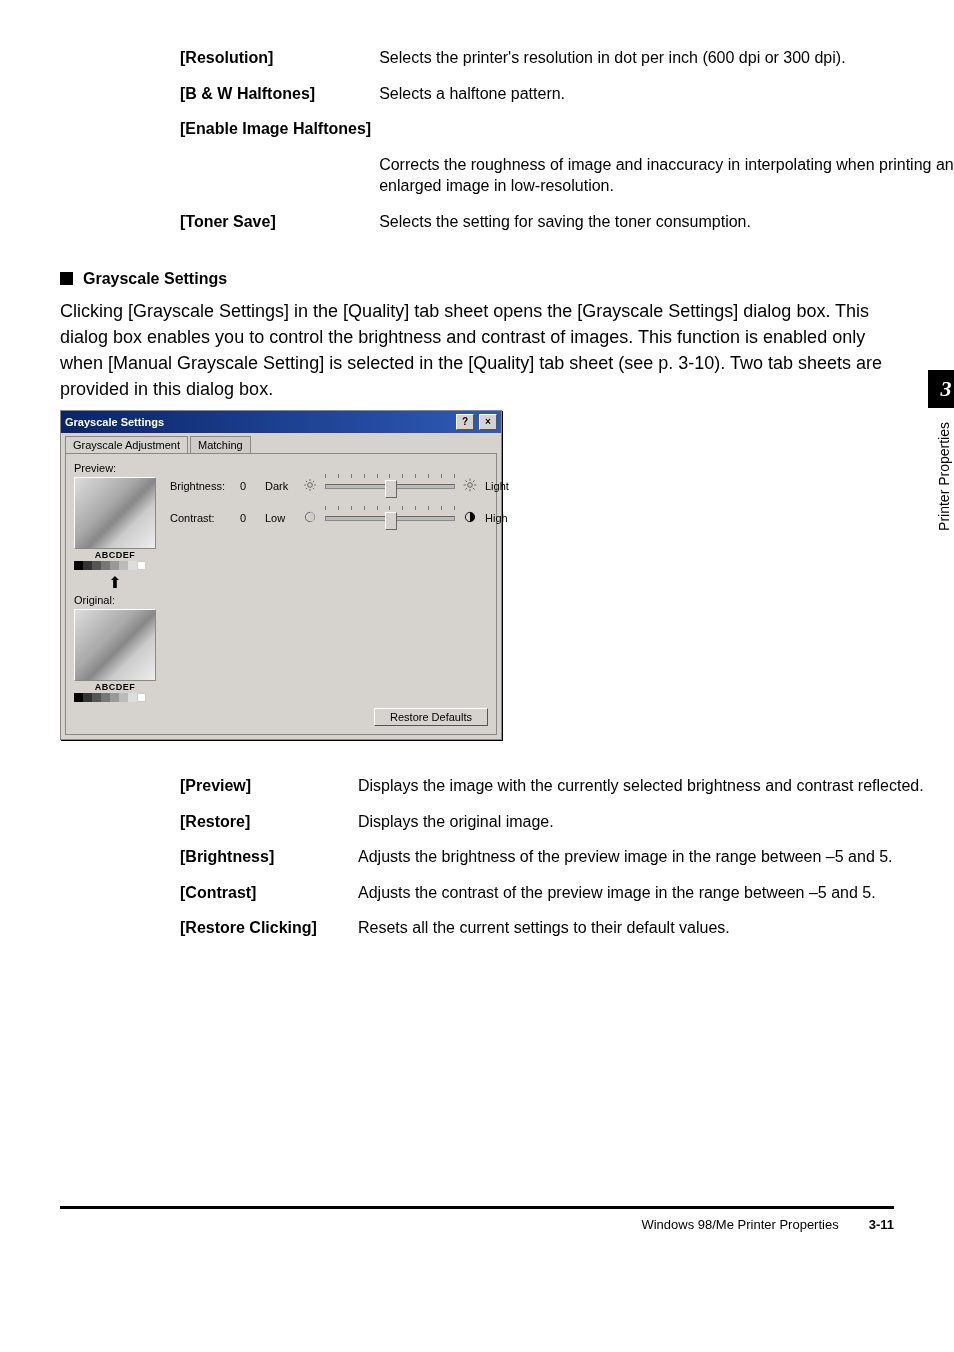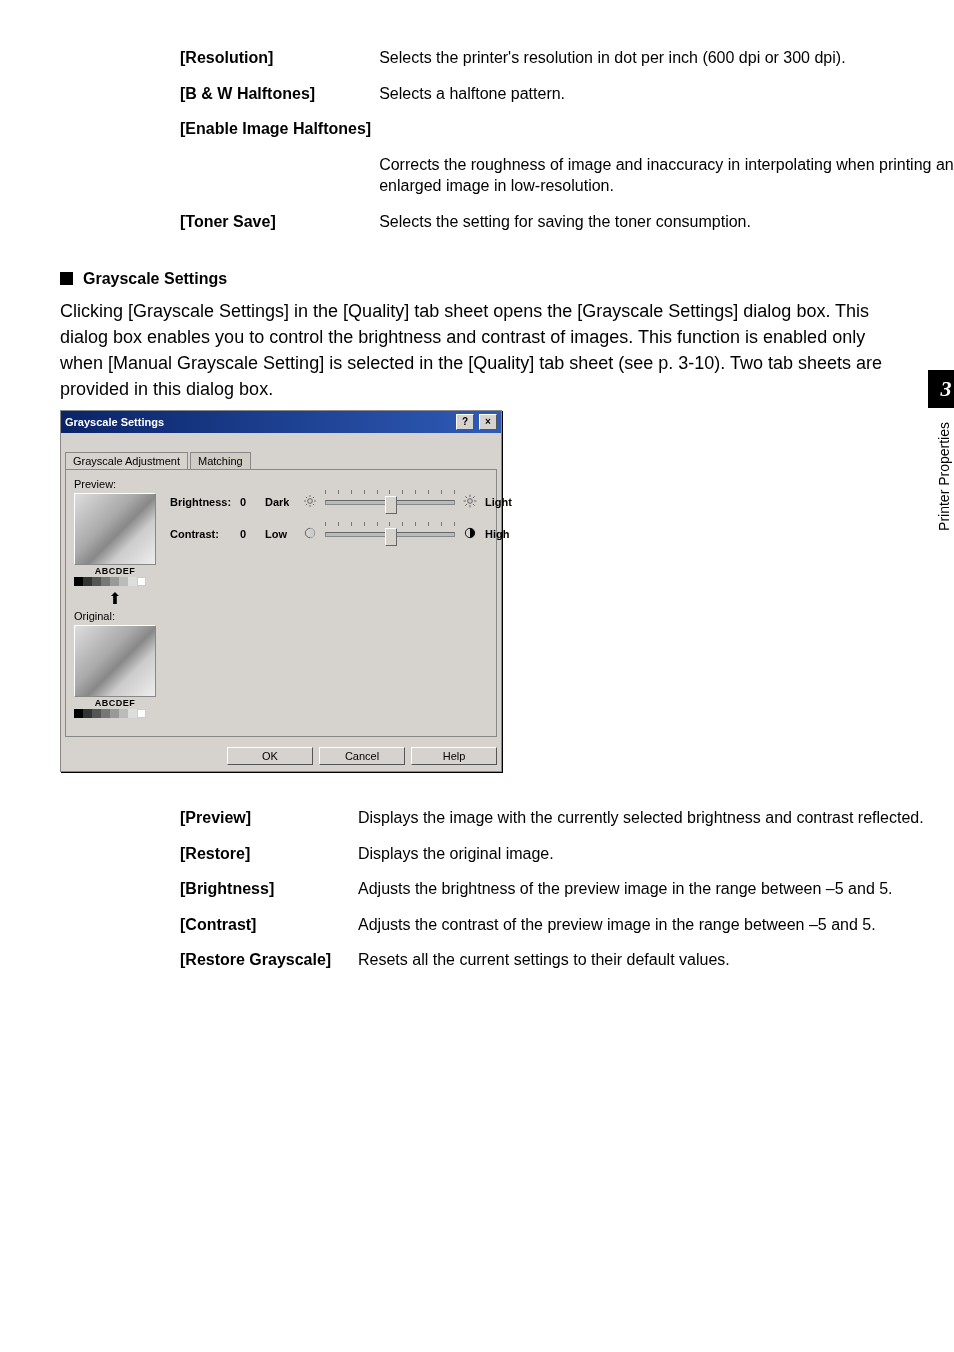--- a/index.html
+++ b/index.html
@@ -75,21 +75,21 @@
     background:#d6d3ce;
     color:#000;
     border:1px solid #fff;
     border-right-color:#555;border-bottom-color:#555;
     font-size:10px;
     margin-left:2px;
     font-family: Arial;
   }
   .tabs {
     display:flex;
-    padding:19px 4px 0 4px;
+    padding:3px 4px 0 4px;
   }
   .tab {
     border:1px solid #888;
     border-bottom:none;
     padding:2px 7px;
     background:#d6d3ce;
     margin-right:2px;
     font-size:11px;
   }
   .tab.inactive { background:#cfcbc5; }
@@ -249,21 +249,21 @@
             <span style="background:#000"></span>
               <span style="background:#333"></span>
               <span style="background:#555"></span>
               <span style="background:#777"></span>
               <span style="background:#999"></span>
               <span style="background:#bbb"></span>
               <span style="background:#ddd"></span>
               <span style="background:#fff;border:1px solid #ccc;box-sizing:border-box"></span>
           </div>
         </div>
-        <div style="flex:1;padding-top:14px;font-weight:bold;">
+        <div style="flex:1;padding-top:14px;">
           <div class="slider-row">
             <span class="lbl">Brightness:</span>
             <span class="val">0</span>
             <span class="end">Dark</span>
             <span>
               <svg class="sun-icon" viewBox="0 0 24 24">
                   <circle cx="12" cy="12" r="4" fill="none" stroke="#555" stroke-width="1.5"></circle>
                   <g stroke="#555" stroke-width="1.5">
                     <line x1="12" y1="2" x2="12" y2="5"></line>
                     <line x1="12" y1="19" x2="12" y2="22"></line>
@@ -340,25 +340,23 @@
             <span>
               <svg class="sun-icon" viewBox="0 0 24 24">
                   <circle cx="12" cy="12" r="8" fill="none" stroke="#000" stroke-width="1.5"></circle>
                   <path d="M12 4 A8 8 0 0 1 12 20 Z" fill="#000"></path>
                 </svg>
             </span>
             <span class="endr">High</span>
           </div>
         </div>
       </div>
-    </div>
-    <div class="btn-row">
-      <div class="btn">OK</div>
-      <div class="btn">Cancel</div>
-      <div class="btn">Help</div>
+      <div class="restore-row">
+        <div class="btn" style="min-width:100px;">Restore Defaults</div>
+      </div>
     </div>
   </div>
 
   <table class="def-table" style="margin-top:28px;">
     <tbody id="bottom-defs">
         <tr>
           <td class="def-term">[Preview]</td>
           <td>Displays the image with the currently selected brightness and contrast reflected.</td>
         </tr>
         <tr>
@@ -367,25 +365,29 @@
         </tr>
         <tr>
           <td class="def-term">[Brightness]</td>
           <td>Adjusts the brightness of the preview image in the range between –5 and 5.</td>
         </tr>
         <tr>
           <td class="def-term">[Contrast]</td>
           <td>Adjusts the contrast of the preview image in the range between –5 and 5.</td>
         </tr>
         <tr>
-          <td class="def-term">[Restore Grayscale]</td>
+          <td class="def-term">[Restore Clicking]</td>
           <td>Resets all the current settings to their default values.</td>
         </tr>
       </tbody>
   </table>
 
+  <div class="footer">
+    <span>Windows 98/Me Printer Properties</span>
+    <span class="pg">3-11</span>
+  </div>
 
   <div class="side-tab">
     <div class="side-num">3</div>
     <div class="side-txt">Printer Properties</div>
   </div>
 
 </div>
 
 </body></html>

